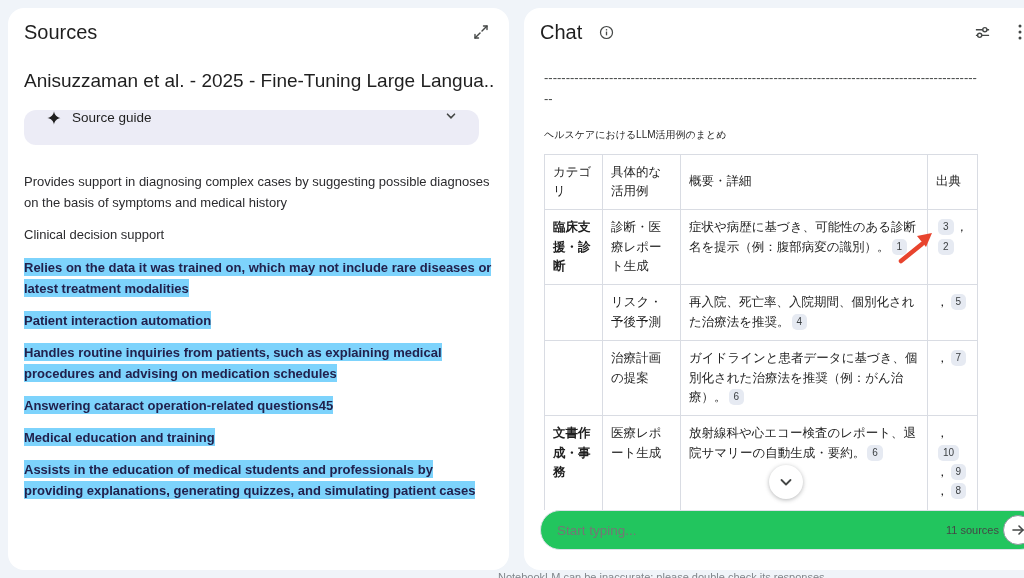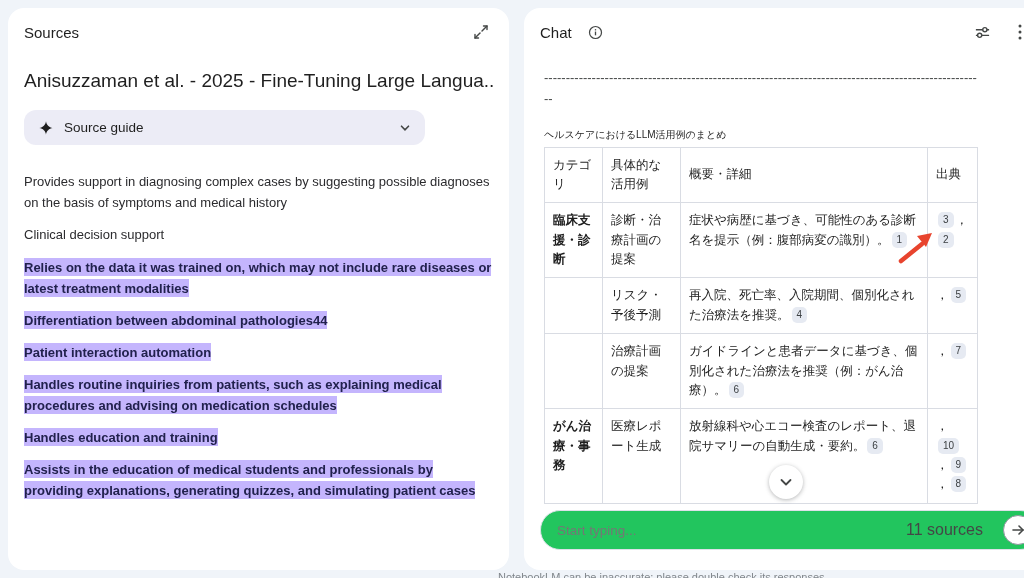--- a/index.html
+++ b/index.html
@@ -7,55 +7,55 @@
   body{
     background:#f0f4f9;
     font-family:"Liberation Sans","DejaVu Sans",sans-serif;
     position:relative;overflow:hidden;color:#1f1f1f;
   }
   .panel{position:absolute;top:8px;height:562px;background:#fff;border-radius:16px;overflow:hidden}
   #sources-panel{left:8px;width:501px}
   #chat-panel{left:524px;width:524px}
 
   .panel-header{height:48px;display:flex;align-items:center;padding:0 14px 0 16px}
-  .panel-title{font-size:15px;color:#1f1f1f}
+  .panel-title{font-size:20px;color:#1f1f1f}
   .header-spacer{flex:1}
   .icon-btn{background:none;border:none;cursor:pointer;display:flex;align-items:center;justify-content:center;width:28px;height:28px;padding:0}
   .hdr-gap{width:10px}
 
   
   .doc-title{font-size:19px;font-weight:400;color:#1f1f1f;margin:14px 16px 0;white-space:nowrap;overflow:hidden}
-  .source-guide{margin:18px 16px 0;width:401px;height:35px;border:none;border-radius:12px;background:#ececf6;display:flex;align-items:center;padding:0 14px;cursor:pointer;font-family:inherit}
+  .source-guide{margin:18px 16px 0;width:455px;height:35px;border:none;border-radius:12px;background:#ececf6;display:flex;align-items:flex-start;padding:0 22px;cursor:pointer;font-family:inherit}
   .sg-label{font-size:13.5px;color:#1f1f1f;margin-left:10px}
   .sg-chevron{margin-left:auto;display:flex}
   .doc-body{margin:26px 16px 0;font-size:13px;line-height:1.62;color:#2b2b2e}
   .para{margin-bottom:11px}
-  .hl{background:#c4b5fd;font-weight:bold;color:#21214d;padding:1.5px 0;
+  .hl{background:#7dd3fc;font-weight:bold;color:#21214d;padding:1.5px 0;
       box-decoration-break:clone;-webkit-box-decoration-break:clone;cursor:pointer}
 
   
   .chat-scroll{position:absolute;top:48px;left:0;right:0;height:454px;overflow:hidden;padding:12px 20px 0}
   .divider-text{font-size:13px;color:#444746;line-height:1.6;white-space:nowrap;overflow:hidden}
   .table-heading{margin-top:18px;font-size:10px;color:#1f1f1f}
-  table.llm{margin-top:5px;border-collapse:collapse;table-layout:fixed;width:433px;font-size:12.5px;line-height:1.55;color:#1f1f1f}
+  table.llm{margin-top:12px;border-collapse:collapse;table-layout:fixed;width:433px;font-size:12.5px;line-height:1.55;color:#1f1f1f}
   .llm th,.llm td{border:1px solid #d9dce3;padding:8px;text-align:left;font-weight:400}
   .llm th{vertical-align:middle}
   .llm td{vertical-align:top}
   .llm td.cat{font-weight:700}
   .chip{display:inline-block;background:#e6eaf2;color:#3c4043;font-size:10px;line-height:16px;padding:0 5px;border-radius:5px;margin:0 2px 2px;vertical-align:1px;cursor:pointer}
   .sep{color:#1f1f1f}
 
   .scroll-down{position:absolute;left:50%;transform:translateX(-50%);top:457px;width:34px;height:34px;border-radius:50%;
      background:#fff;border:none;box-shadow:0 1px 4px rgba(60,64,67,.38);display:flex;align-items:center;justify-content:center;cursor:pointer}
 
   .input-bar{position:absolute;left:16px;right:8px;bottom:20px;height:40px;border:1px solid #dde1e8;border-radius:22px;
      background:#22c55e;display:flex;align-items:center;padding:0 6px 0 16px}
   .chat-input{flex:1;border:none;outline:none;font-size:13.5px;font-family:inherit;color:#1f1f1f;background:transparent}
   .chat-input::placeholder{color:#747775}
-  .src-count{font-size:16px;color:#444746;margin:0 20px;white-space:nowrap}
+  .src-count{font-size:11px;color:#444746;margin:0 4px;white-space:nowrap}
   .send-btn{width:30px;height:30px;border-radius:50%;border:1px solid #8f959e;background:#fff;display:flex;align-items:center;justify-content:center;cursor:pointer}
 
   .red-arrow{position:absolute;left:372px;top:221px;pointer-events:none}
 
   .footer-note{position:absolute;left:498px;top:571px;font-size:11px;color:#80868b;white-space:nowrap}
 </style>
 </head>
 <body>
 
 <section class="panel" id="sources-panel">
@@ -85,24 +85,24 @@
       <svg width="12" height="12" viewBox="0 0 12 12" fill="none" stroke="#444746" stroke-width="1.6" stroke-linecap="round">
           <path d="M2.5 4.2 L6 7.8 L9.5 4.2"></path>
         </svg>
     </span>
   </button>
 
   <div class="doc-body" id="source-paragraphs">
       <p class="para"><span>Provides support in diagnosing complex cases by suggesting possible diagnoses on the basis of symptoms and medical history</span></p>
       <p class="para"><span>Clinical decision support</span></p>
       <p class="para"><span class="hl">Relies on the data it was trained on, which may not include rare diseases or latest treatment modalities</span></p>
-      <p class="para"><span class="hl">Differentiation between abdominal pathologies44</span></p>
       <p class="para"><span class="hl">Patient interaction automation</span></p>
       <p class="para"><span class="hl">Handles routine inquiries from patients, such as explaining medical procedures and advising on medication schedules</span></p>
-      <p class="para"><span class="hl">Handles education and training</span></p>
+      <p class="para"><span class="hl">Answering cataract operation-related questions45</span></p>
+      <p class="para"><span class="hl">Medical education and training</span></p>
       <p class="para"><span class="hl">Assists in the education of medical students and professionals by providing explanations, generating quizzes, and simulating patient cases</span></p>
     </div>
 </section>
 
 <section class="panel" id="chat-panel">
   <header class="panel-header">
     <span class="panel-title">Chat</span>
     <span class="hdr-gap"></span>
     <button class="icon-btn">
       <svg width="15" height="15" viewBox="0 0 16 16">
@@ -145,38 +145,38 @@
           <tr id="table-head-row">
             <th>カテゴリ</th>
             <th>具体的な活用例</th>
             <th>概要・詳細</th>
             <th>出典</th>
           </tr>
         </thead>
       <tbody id="table-body">
           <tr>
             <td class="cat">臨床支援・診断</td>
-            <td>診断・治療計画の提案</td>
+            <td>診断・医療レポート生成</td>
             <td><span>症状や病歴に基づき、可能性のある診断名を提示（例：腹部病変の識別）。</span><span class="chip">1</span></td>
             <td><span class="chip">3</span><span class="sep">，</span><span class="chip">2</span></td>
           </tr>
           <tr>
             <td class="cat"></td>
             <td>リスク・予後予測</td>
             <td><span>再入院、死亡率、入院期間、個別化された治療法を推奨。</span><span class="chip">4</span></td>
             <td><span class="sep">，</span><span class="chip">5</span></td>
           </tr>
           <tr>
             <td class="cat"></td>
             <td>治療計画の提案</td>
             <td><span>ガイドラインと患者データに基づき、個別化された治療法を推奨（例：がん治療）。</span><span class="chip">6</span></td>
             <td><span class="sep">，</span><span class="chip">7</span></td>
           </tr>
           <tr>
-            <td class="cat">がん治療・事務</td>
+            <td class="cat">文書作成・事務</td>
             <td>医療レポート生成</td>
             <td><span>放射線科や心エコー検査のレポート、退院サマリーの自動生成・要約。</span><span class="chip">6</span></td>
             <td><span class="sep">，</span><span class="chip">10</span><span class="sep">，</span><span class="chip">9</span><span class="sep">，</span><span class="chip">8</span></td>
           </tr>
         </tbody>
     </table>
   </div>
 
   <svg class="red-arrow" width="42" height="36" viewBox="0 0 42 36">
     <path d="M5 32 L26 15" stroke="#e8442e" stroke-width="4.5" fill="none" stroke-linecap="round"></path>

